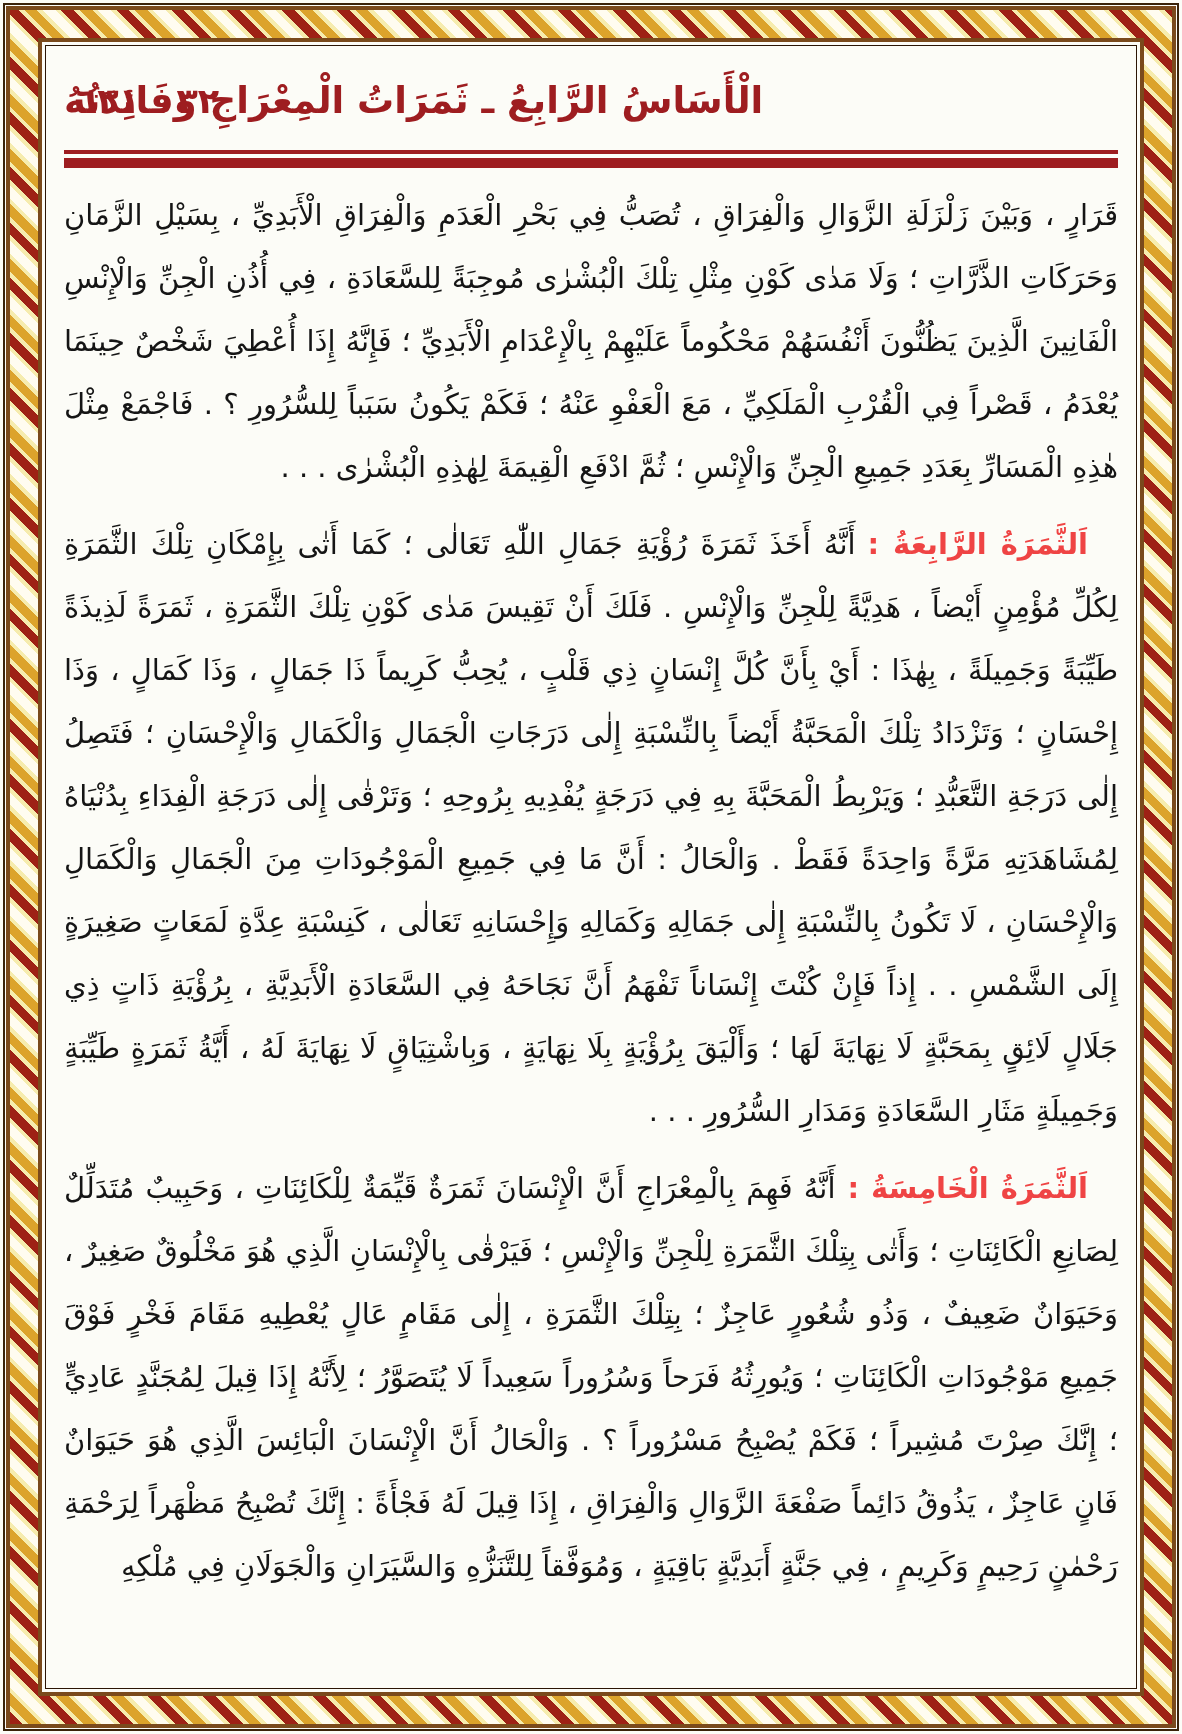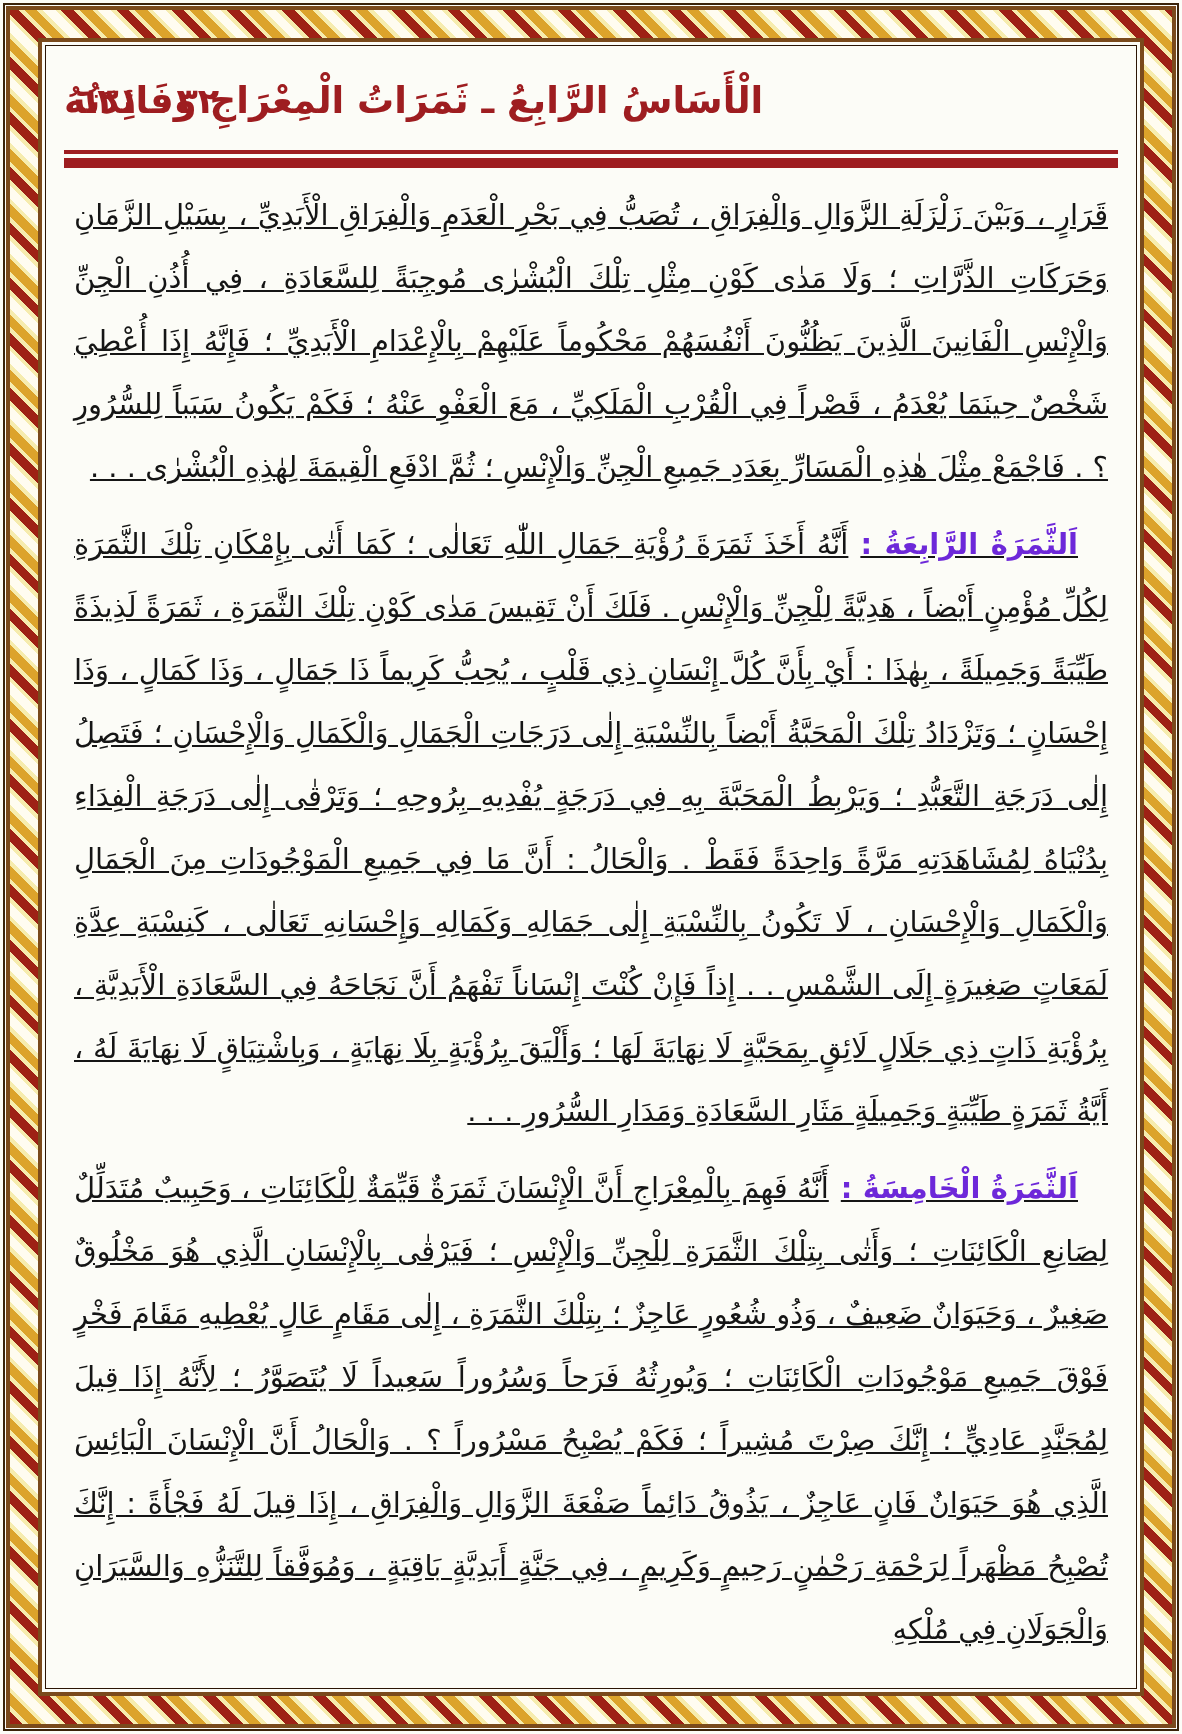--- a/index.html
+++ b/index.html
@@ -56,31 +56,30 @@
     left: 12px; top: 0;
     color: #9e1d20;
     font-size: 35px;
     font-weight: bold;
     line-height: 74px;
   }
   .rule-thin  { height: 4px;  background: #9e1d20; margin-top: 8px; }
   .rule-thick { height: 10px; background: #9e1d20; margin-top: 4px; }
   .bodytext { margin-top: 16px; }
   .para {
-    margin: 10px;
+    margin: 0;
     font-size: 29px;
     line-height: 63px;
     text-align: justify;
     text-justify: inter-word;
-    text-decoration: underline;
   }
   .para + .para { margin-top: 14px; }
   .para.indented { text-indent: 30px; }
   .redhead {
-    color: #6d28d9;
+    color: #ef4444;
     font-weight: bold;
     margin-left: 12px; 
   }
 </style>
 </head>
 <body>
 
 <div class="page">
 
   <div class="frame-outerline"></div>

